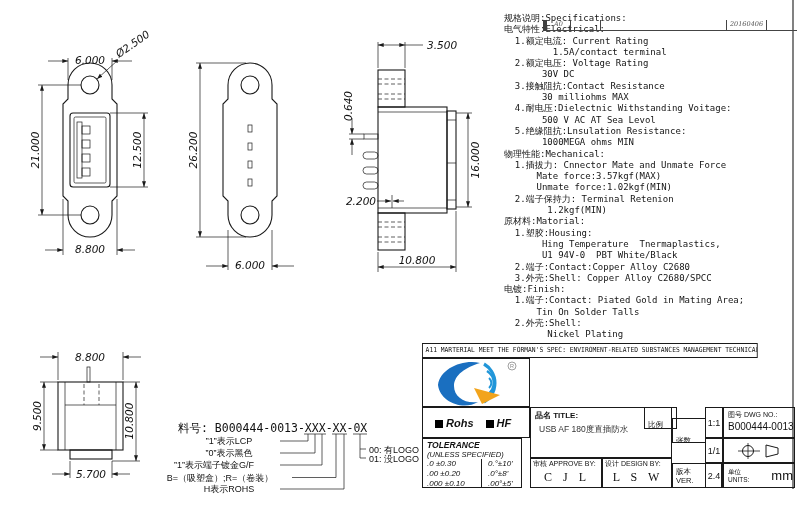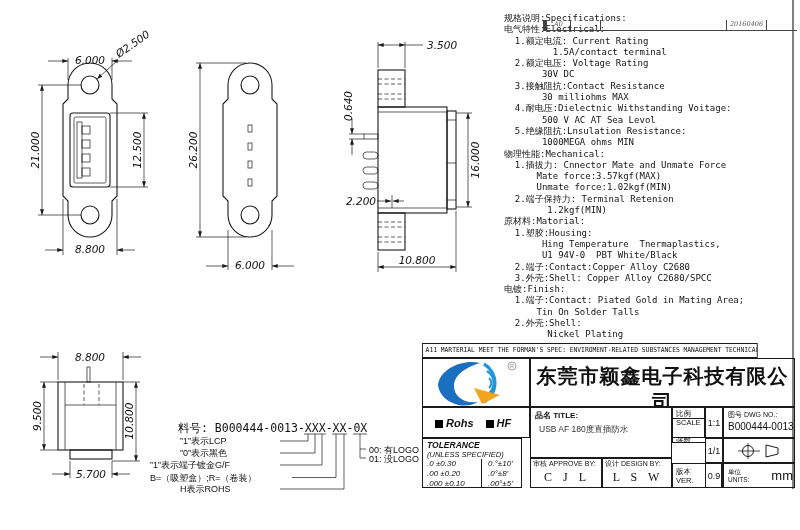--- a/index.html
+++ b/index.html
@@ -28,21 +28,21 @@
   .tol-title { font-style:italic; font-weight:bold; font-size:8.5px; line-height:9px; }
   .tol-sub   { font-style:italic; font-size:7.5px; line-height:9px; }
   .tol-val   { font-style:italic; font-size:8px; line-height:10px; }
   .lbl7 { font-size:7px; line-height:8px; }
   .lbl8 { font-size:7.5px; line-height:9px; }
   .mid  { display:flex; align-items:center; justify-content:center; }
   .serifval { font-family:"Liberation Serif",serif; font-size:12px; letter-spacing:4px; }
   
   #pn { left:178px; top:421px; font-family:"DejaVu Sans Mono",monospace; font-size:11.5px; white-space:pre; }
   .callout { position:absolute; font-size:9px; line-height:10px; }
-  .r { text-align:left; }
+  .r { text-align:center; }
 </style>
 </head>
 <body>
 
 <svg class="abs" width="800" height="530" viewBox="0 0 800 530" style="left:0;top:0">
   <defs>
     <marker id="ar" viewBox="0 0 10 10" refX="9" refY="5" markerWidth="9" markerHeight="9" orient="auto-start-reverse">
       <path d="M0,1.8 L9,5 L0,8.2 Z" fill="#1a1a1a"></path>
     </marker>
   </defs>
@@ -226,24 +226,20 @@
       <path d="M-38,2 C-36,-14 -14,-24 4,-20 C-10,-16 -22,-8 -22,3 C-22,14 -11,21 2,19 C-13,28 -36,19 -38,2 Z" fill="#1a6fc0"></path>
       <path d="M 8 -19 A 22 22 0 0 1 8 19" fill="none" stroke="#2196d9" stroke-width="3.2"></path>
       <path d="M 11 -12 A 14 14 0 0 1 11 12" fill="none" stroke="#2196d9" stroke-width="2.6"></path>
       <path d="M 13 -5 A 6.5 6.5 0 0 1 13 5" fill="none" stroke="#2196d9" stroke-width="2"></path>
       <polygon points="-2,5 24,12 6,21" fill="#f2a41c"></polygon>
       <circle cx="36" cy="-17" r="4" fill="none" stroke="#888" stroke-width=".8"></circle>
       <text x="36" y="-14.6" font-size="5.5" text-anchor="middle" fill="#888">R</text>
     </svg>
   </div>
 
-  <div class="cell" style="left:530px;top:358px;width:265px;height:49px;padding-top:4px">
-    <div class="cn-big">东莞市颖鑫电子科技有限公司</div>
-
-  </div>
 
   <div class="cell" style="left:422px;top:407px;width:108px;height:31px;display:flex;align-items:center;padding-left:12px;gap:12px">
     <span class="rohstxt"><span class="sq"></span><span>Rohs</span></span>
     <span class="rohstxt"><span class="sq"></span><span>HF</span></span>
   </div>
 
   <div class="cell" style="left:422px;top:438px;width:100px;height:50px;padding:2px 0 0 4px">
     <div class="tol-title">TOLERANCE</div>
     <div class="tol-sub">(UNLESS SPECIFIED)</div>
     <div style="display:flex">
@@ -267,21 +263,21 @@
 
   <div class="cell" style="left:602px;top:458px;width:70px;height:30px;padding:1px 0 0 2px">
     <div class="lbl7">设计 DESIGN BY:</div>
     <div class="serifval" style="text-align:center;margin-top:2px">L S W</div>
   </div>
   <div class="cell" style="left:530px;top:458px;width:72px;height:30px;padding:1px 0 0 2px">
     <div class="lbl7">审核 APPROVE BY:</div>
     <div class="serifval" style="text-align:center;margin-top:2px">C J L</div>
   </div>
 
-  <div class="cell" style="left:672px;top:407px;width:33px;height:31px;padding:1px 0 0 3px">
+  <div class="cell" style="left:644px;top:407px;width:33px;height:22px;padding:12px 0 0 3px">
     <div class="lbl8">比例</div>
     <div class="lbl8">SCALE</div>
   </div>
   <div class="cell mid" style="left:705px;top:407px;width:18px;height:31px;font-size:9px">
     <span>1:1</span>
   </div>
   <div class="cell" style="left:723px;top:407px;width:72px;height:31px;padding:3px 0 0 4px">
     <div class="lbl7">图号 DWG NO.:</div>
     <div style="font-size:10px;margin-top:2px">B000444-0013</div>
   </div>
@@ -299,21 +295,21 @@
       <path d="M2,9 H24 M12,1 V17" stroke="#1a1a1a" stroke-width=".8" fill="none"></path>
       <path d="M30,3 L30,15 L42,12 L42,6 Z" fill="none" stroke="#1a1a1a" stroke-width="1"></path>
     </svg>
   </div>
 
   <div class="cell" style="left:672px;top:463px;width:50px;height:25px;padding:3px 0 0 3px">
     <div class="lbl8">版本</div>
     <div class="lbl8">VER.</div>
   </div>
   <div class="cell mid" style="left:705px;top:463px;width:18px;height:25px;font-size:9px">
-    <span>0.9</span>
+    <span>2.4</span>
   </div>
   <div class="cell" style="left:723px;top:463px;width:72px;height:25px;display:flex;align-items:center;padding-left:4px;gap:22px">
     <div style="font-size:6.5px;line-height:8px">
       <div>单位</div>
       <div>UNITS:</div>
     </div>
     <div style="font-size:13px">mm</div>
   </div>
 </div>
 

